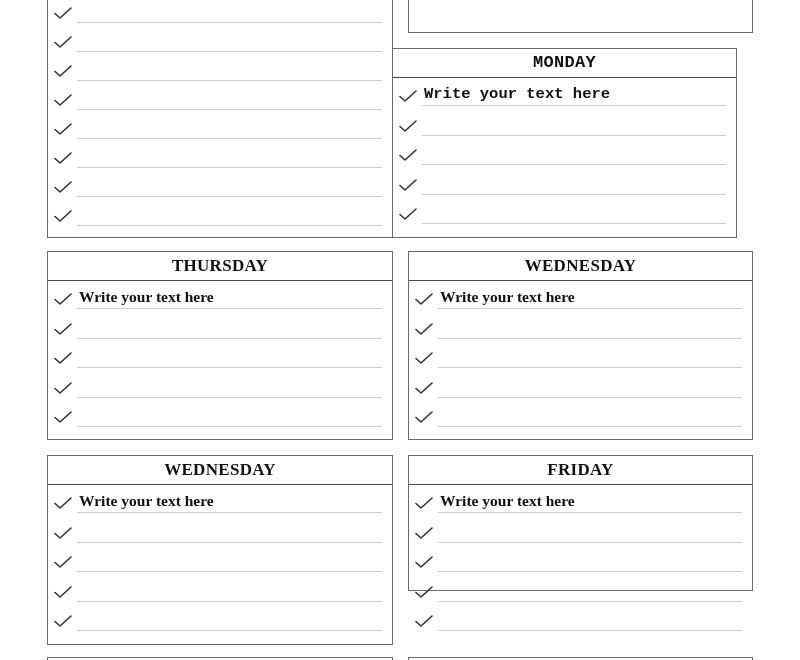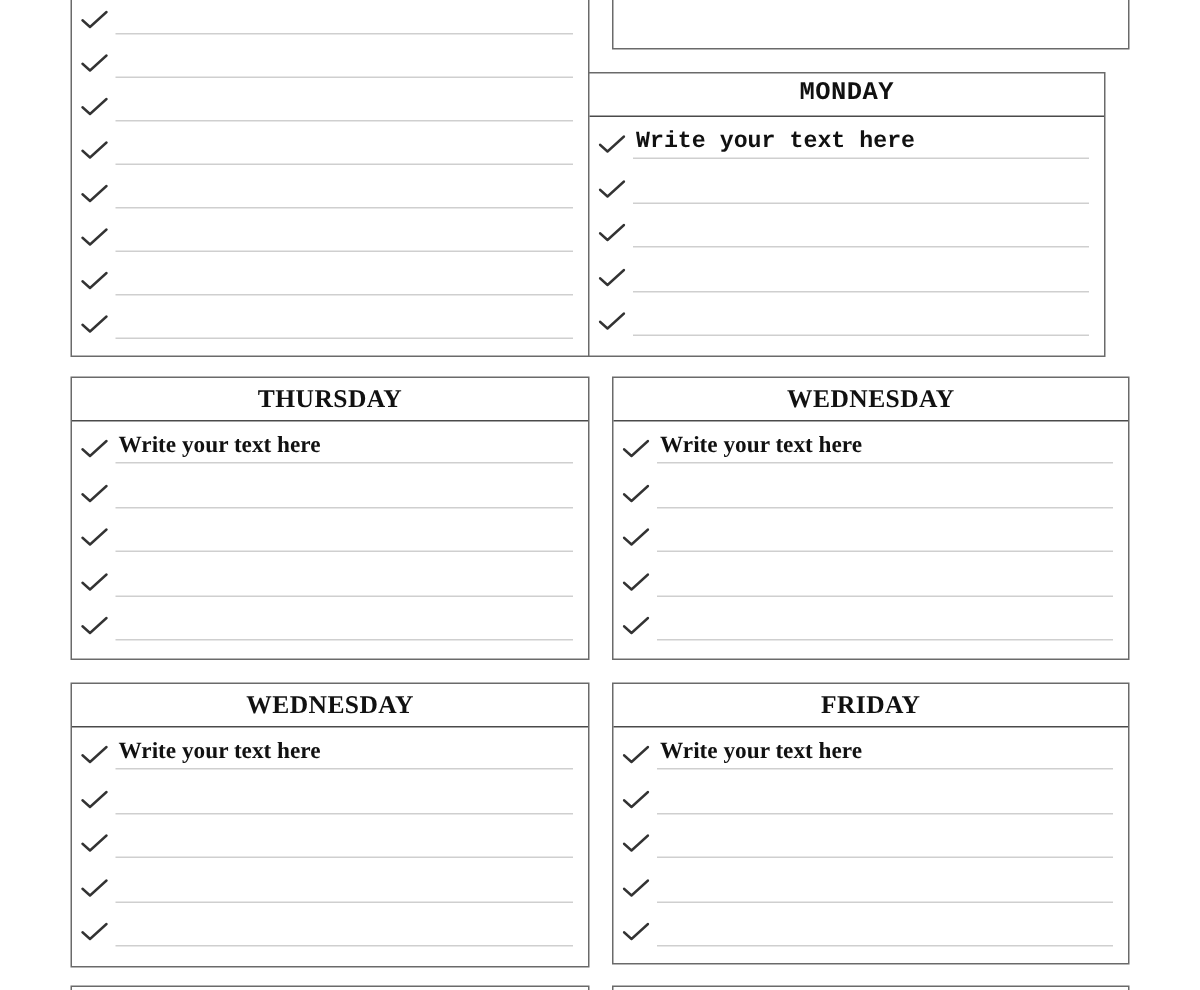--- a/index.html
+++ b/index.html
@@ -202,21 +202,21 @@
       <div class="line" style="top: 24px;"></div>
     </div>
     <div class="row" style="top: 150px;">
       <span class="chk" style="top: 8px;"><svg viewBox="0 0 18 14" width="18" height="14">
           <path d="M1 7.5 L6 12 L17 2" fill="none" stroke="#333" stroke-width="1.6" stroke-linecap="round" stroke-linejoin="round"></path>
         </svg></span>
       <div class="line" style="top: 24px;"></div>
     </div>
   </div>
 
-<div class="box day" style="left:408px; top:455px; width:345px; height:188px;">
+<div class="box day" style="left:408px; top:455px; width:345px; height:136px;">
   <div class="hdr">FRIDAY</div>
 <div class="row" style="top: 32px;">
       <span class="chk" style="top: 8px;"><svg viewBox="0 0 18 14" width="18" height="14">
           <path d="M1 7.5 L6 12 L17 2" fill="none" stroke="#333" stroke-width="1.6" stroke-linecap="round" stroke-linejoin="round"></path>
         </svg></span>
       <span class="txt" style="top: 4px;">Write your text here</span>
       <div class="line" style="top: 24px;"></div>
     </div>
     <div class="row" style="top: 61.5px;">
       <span class="chk" style="top: 8px;"><svg viewBox="0 0 18 14" width="18" height="14">

